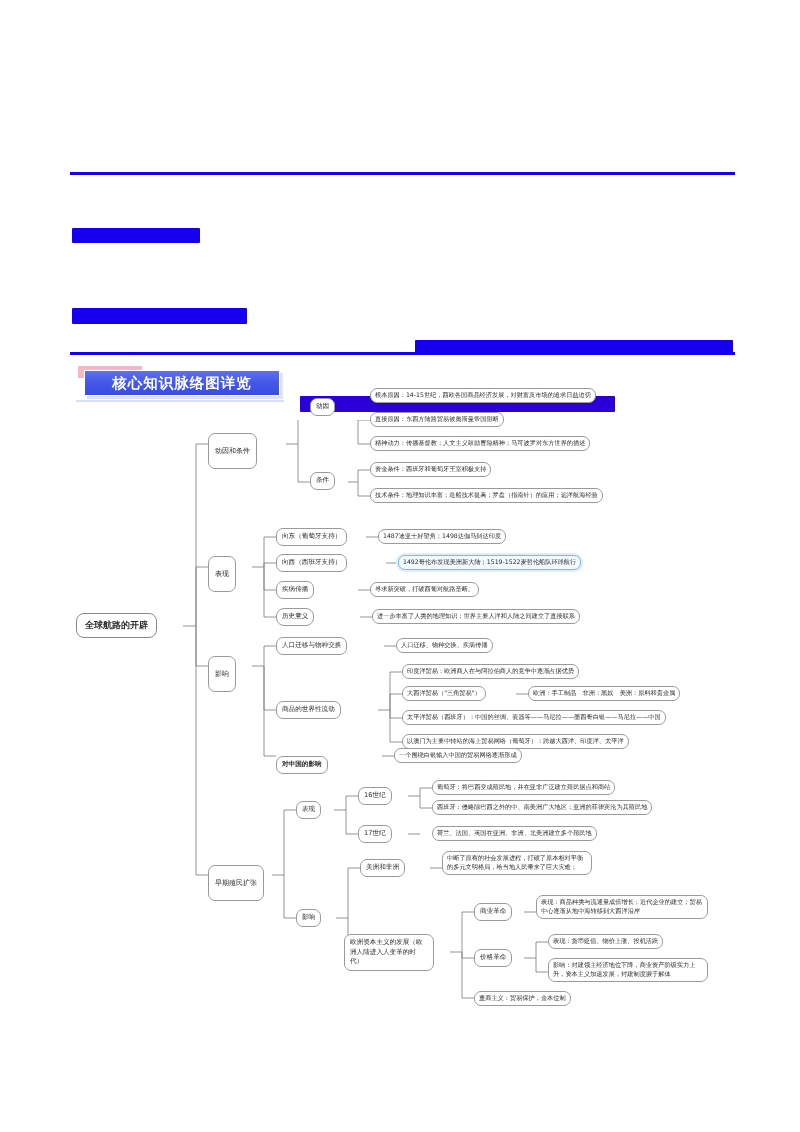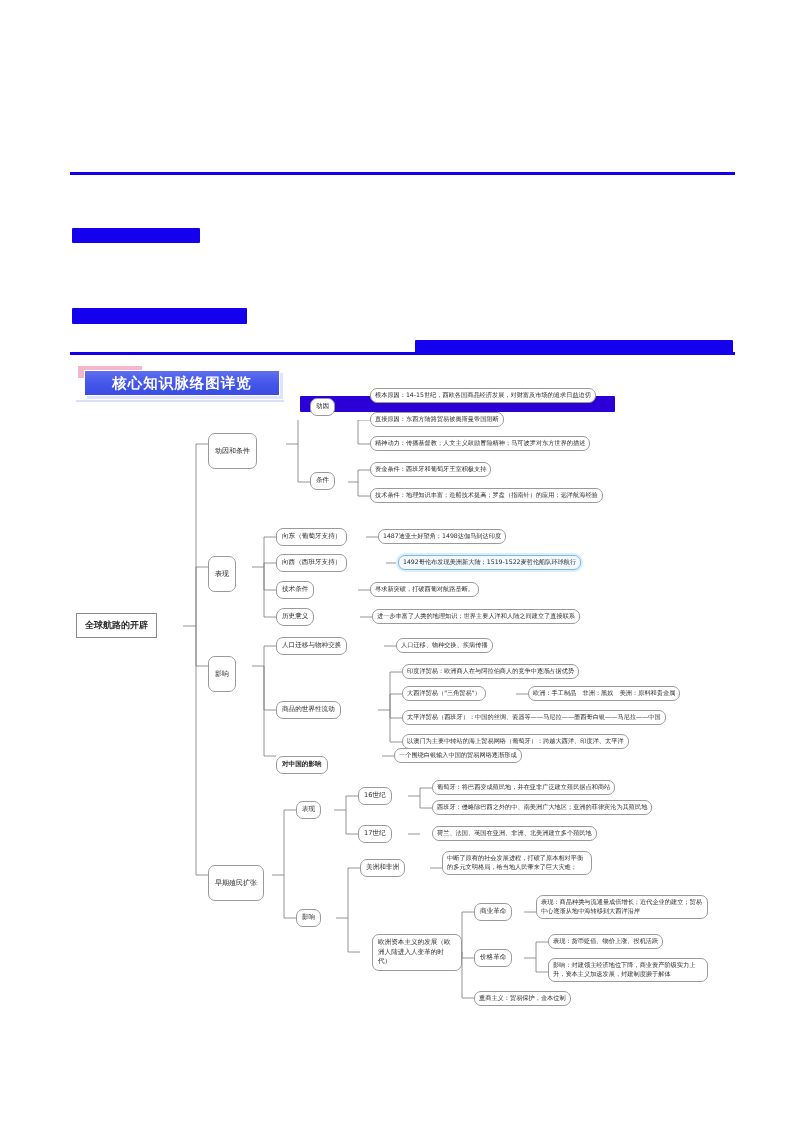--- a/index.html
+++ b/index.html
@@ -81,21 +81,21 @@
     line-height:1.45;
     padding:2px 4px;
     display:flex; align-items:center;
     white-space:nowrap;
     font-family:"DejaVu Sans","Liberation Sans",sans-serif;
     filter: blur(0.35px);
   }
   .node.wrap { white-space:normal; }
   .node.center {
     font-size:9px; font-weight:bold; padding:5px 8px;
-    border-radius:0; border-color:#8a8a8a;
+    border-radius:8px; border-color:#8a8a8a;
   }
   .node.lvl1 { font-size:7px; padding:12px 6px; }
   .node.lvl2 { font-size:6.6px; padding:3px 5px; }
   .node.hl {
     border-color:#7fb8e0; background:#f2f9ff;
     box-shadow:0 0 0 2px #dbeefb;
   }
 </style>
 </head>
 <body>
@@ -207,21 +207,21 @@
     <div class="node" style="left:314px; top:68px;">技术条件：地理知识丰富；造船技术提高；罗盘（指南针）的应用；远洋航海经验</div>
 
     <div class="node lvl1" style="left:152px; top:136px;">表现</div>
 
     <div class="node lvl2" style="left:220px; top:108px;">向东（葡萄牙支持）</div>
     <div class="node" style="left:322px; top:109px;">1487迪亚士好望角；1498达伽马到达印度</div>
 
     <div class="node lvl2" style="left:220px; top:134px;">向西（西班牙支持）</div>
     <div class="node hl" style="left:342px; top:135px;">1492哥伦布发现美洲新大陆；1519-1522麦哲伦船队环球航行</div>
 
-    <div class="node lvl2" style="left:220px; top:161px;">技术条件</div>
+    <div class="node lvl2" style="left:220px; top:161px;">疾病传播</div>
     <div class="node" style="left:314px; top:162px;">寻求新突破，打破西葡对航路垄断。</div>
 
     <div class="node lvl2" style="left:220px; top:188px;border-radius:8px;">历史意义</div>
     <div class="node" style="left:316px; top:189px;">进一步丰富了人类的地理知识；世界主要人洋和人陆之间建立了直接联系</div>
 
     <div class="node lvl1" style="left:152px; top:236px;">影响</div>
 
     <div class="node lvl2" style="left:220px; top:217px;">人口迁移与物种交换</div>
     <div class="node" style="left:340px; top:218px;">人口迁移、物种交换、疾病传播</div>
 
@@ -242,21 +242,21 @@
     <div class="node" style="left:376px; top:360px;">葡萄牙：将巴西变成殖民地，并在亚非广泛建立殖民据点和商站</div>
     <div class="node" style="left:376px; top:380px;">西班牙：侵略除巴西之外的中、南美洲广大地区；亚洲的菲律宾沦为其殖民地</div>
     <div class="node lvl2" style="left:302px; top:405px;">17世纪</div>
     <div class="node" style="left:376px; top:406px;">荷兰、法国、英国在亚洲、非洲、北美洲建立多个殖民地</div>
 
     <div class="node lvl2" style="left:240px; top:489px;">影响</div>
 
     <div class="node lvl2" style="left:304px; top:439px;">美洲和非洲</div>
     <div class="node wrap" style="left:386px; top:431px; width:150px;">中断了原有的社会发展进程，打破了原本相对平衡的多元文明格局，给当地人民带来了巨大灾难；</div>
 
-    <div class="node wrap lvl2" style="left:316px; top:514px; width:90px;">欧洲资本主义的发展（欧洲人陆进入人变革的时代）</div>
+    <div class="node wrap lvl2" style="left:288px; top:514px; width:90px;">欧洲资本主义的发展（欧洲人陆进入人变革的时代）</div>
 
     <div class="node lvl2" style="left:418px; top:483px;">商业革命</div>
     <div class="node wrap" style="left:480px; top:475px; width:172px;">表现：商品种类与流通量成倍增长；近代企业的建立；贸易中心逐渐从地中海转移到大西洋沿岸</div>
 
     <div class="node lvl2" style="left:418px; top:529px;">价格革命</div>
     <div class="node" style="left:492px; top:514px;">表现：货币贬值、物价上涨、投机活跃</div>
     <div class="node wrap" style="left:492px; top:538px; width:160px;">影响：封建领主经济地位下降，商业资产阶级实力上升，资本主义加速发展，封建制度濒于解体</div>
 
     <div class="node" style="left:418px; top:571px;">重商主义：贸易保护，金本位制</div>
 

